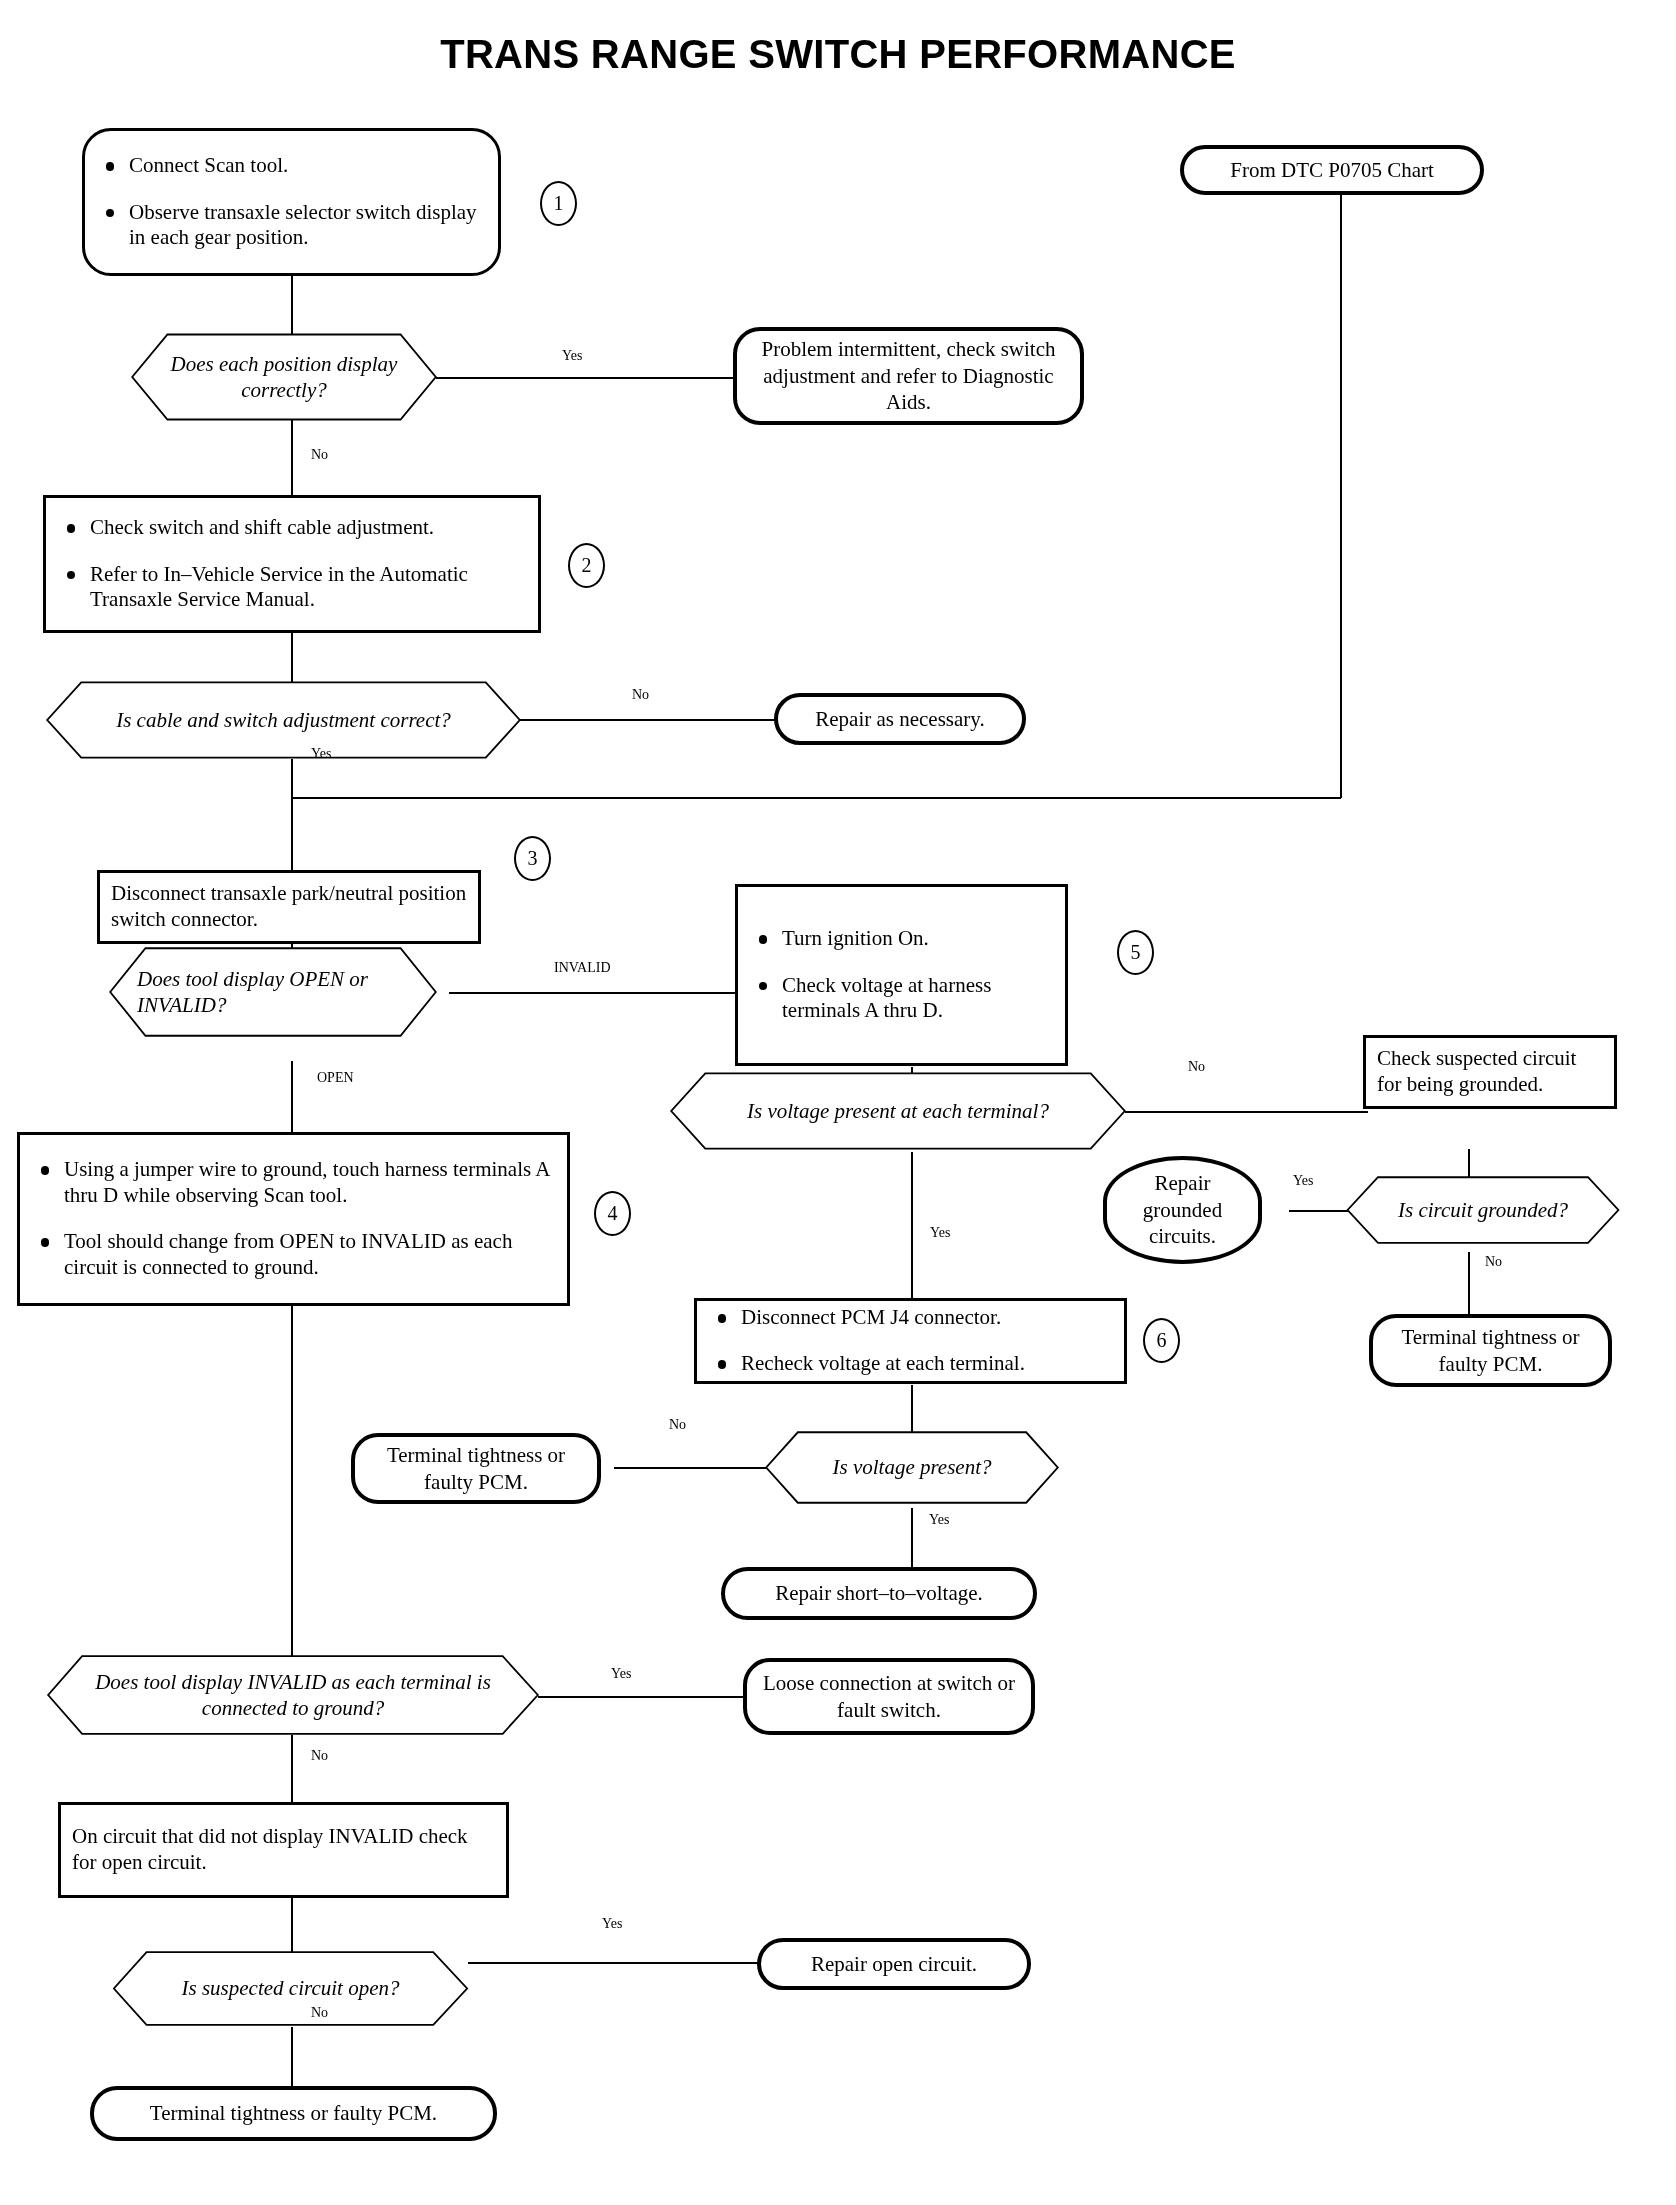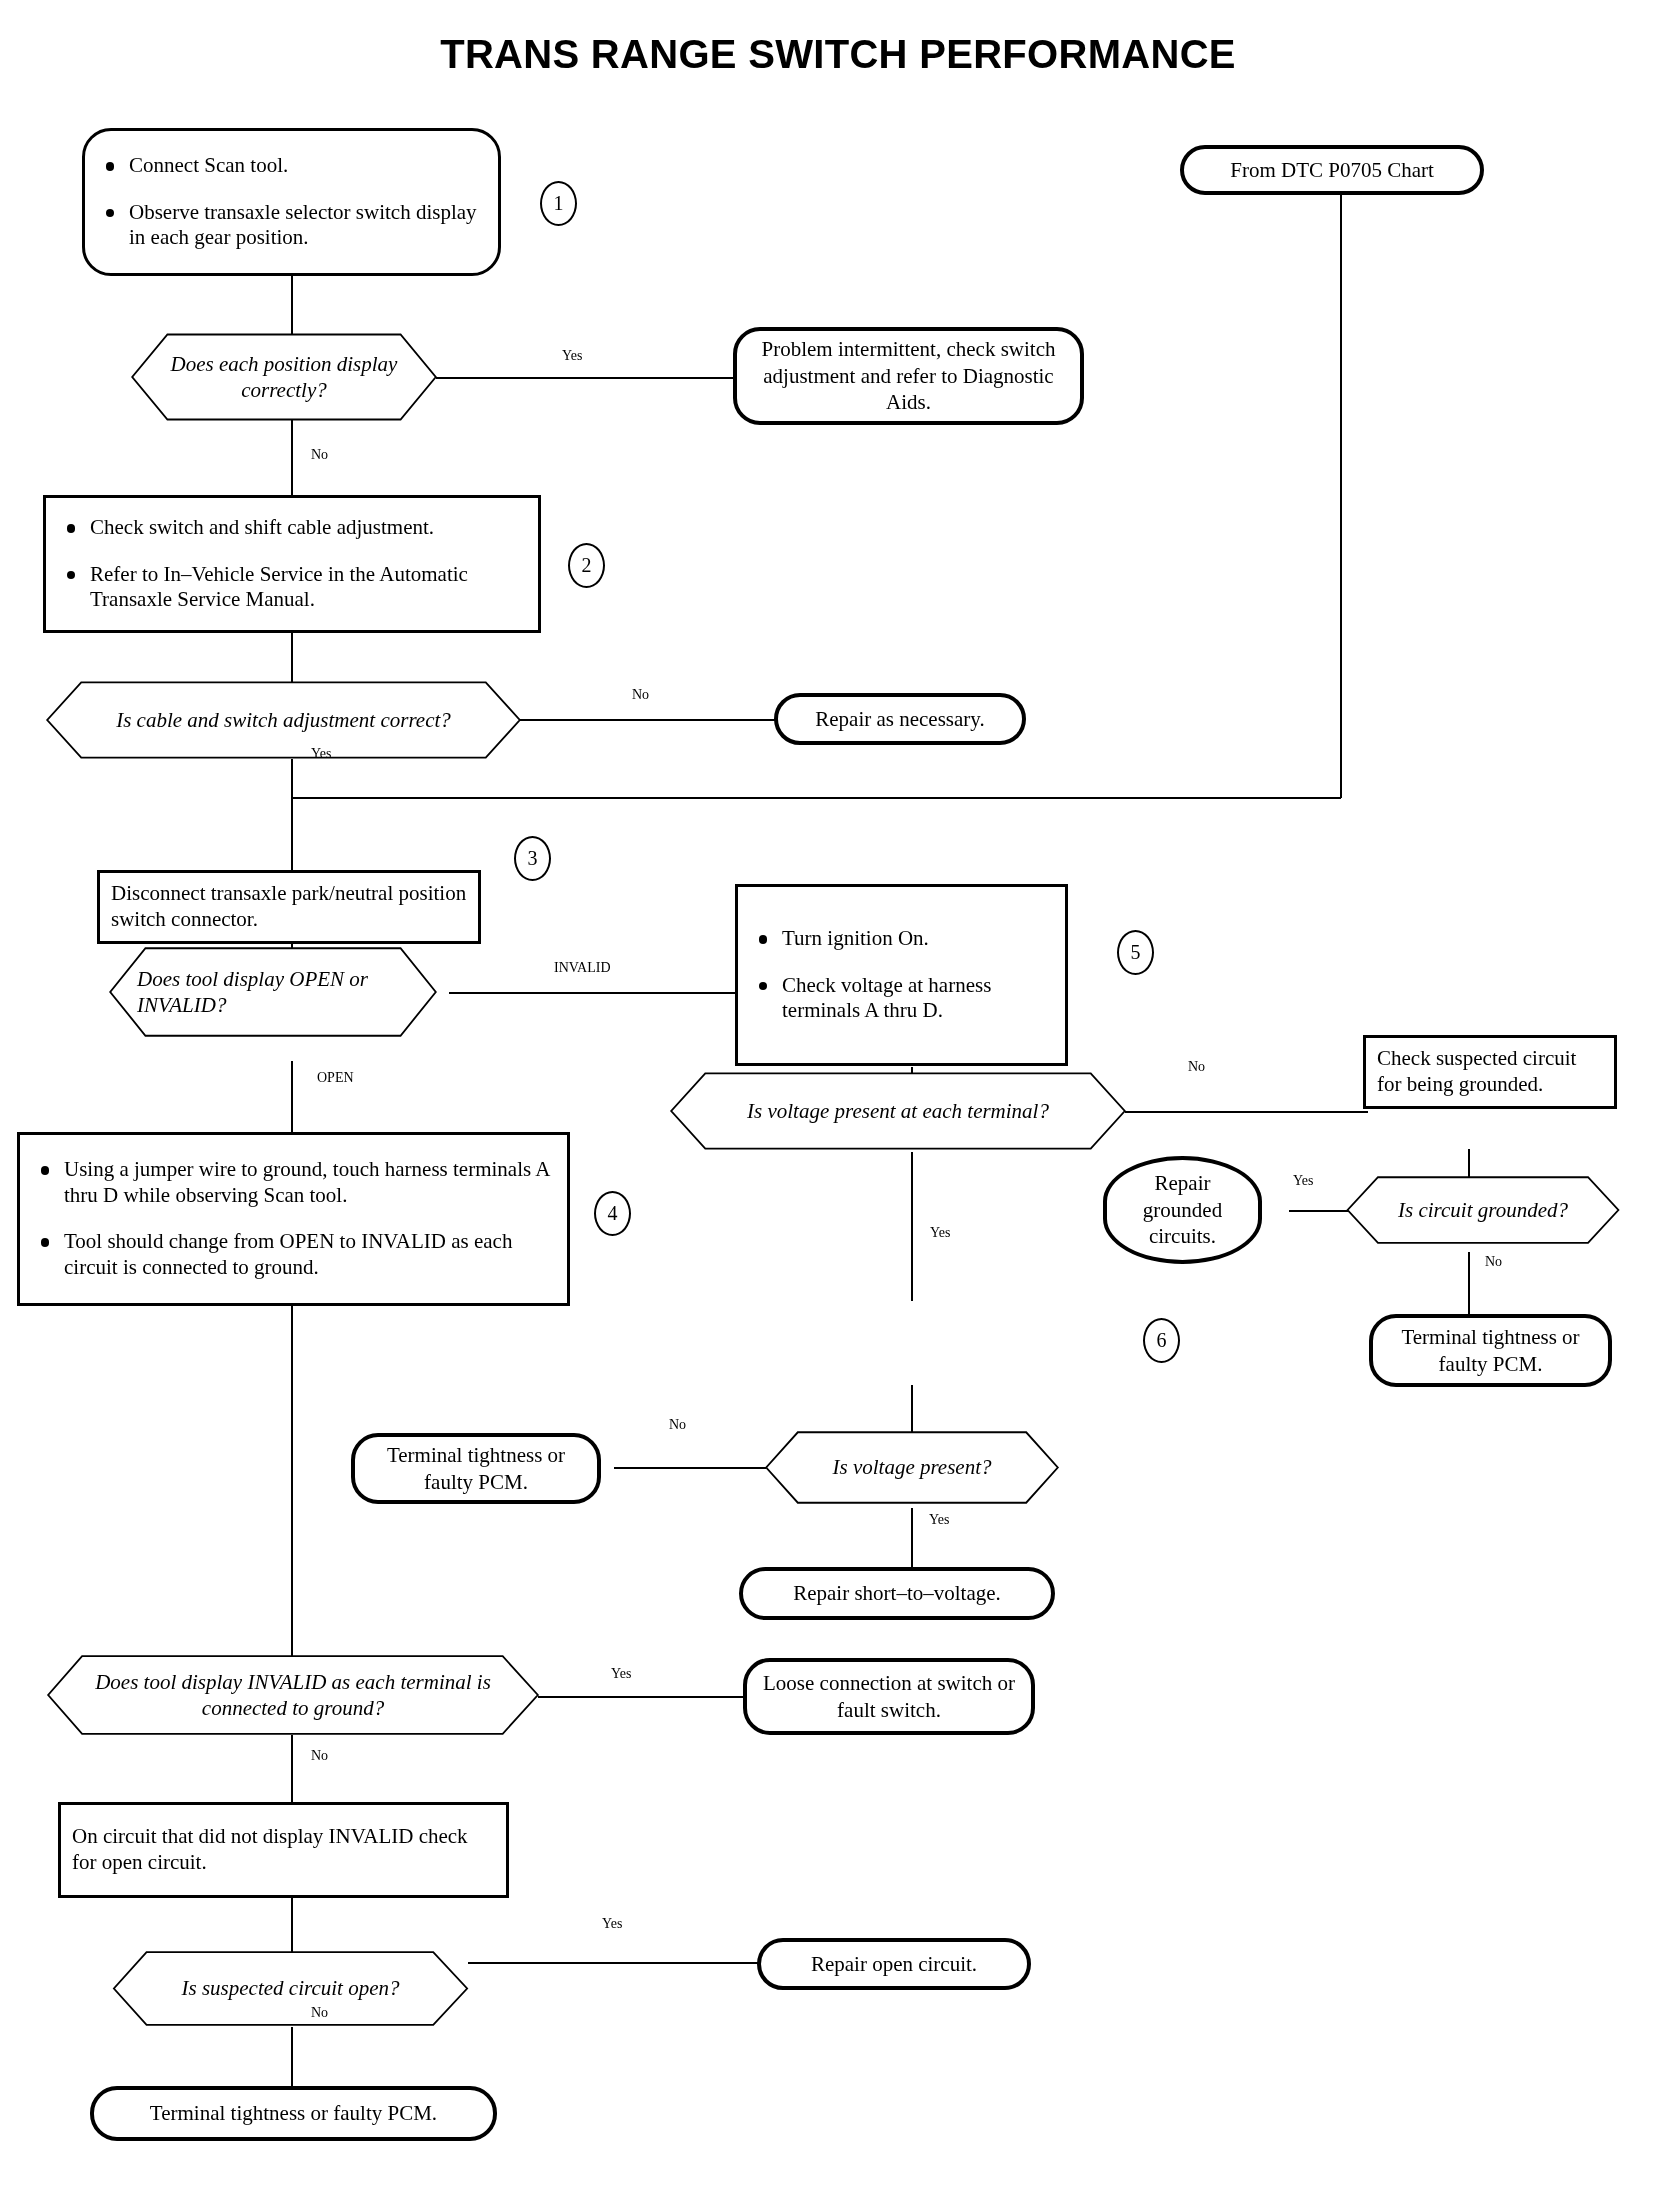--- a/index.html
+++ b/index.html
@@ -214,36 +214,42 @@
   </div>
 
   <div class="proc" style="left:17px;top:1132px;width:553px;height:174px;">
     <ul class="blist">
       <li>Using a jumper wire to ground, touch harness terminals A thru D while observing Scan tool.</li>
       <li>Tool should change from OPEN to INVALID as each circuit is connected to ground.</li>
     </ul>
   </div>
   <div class="stepnum" style="left:594px;top:1191px;">4</div>
 
+  <div class="proc" style="left:694px;top:1298px;width:433px;height:86px;">
+    <ul class="blist">
+      <li>Disconnect PCM J4 connector.</li>
+      <li>Recheck voltage at each terminal.</li>
+    </ul>
+  </div>
   <div class="stepnum" style="left:1143px;top:1318px;">6</div>
 
   <div class="dec" style="left:765px;top:1431px;width:294px;height:73px;">
     <svg width="294" height="73" viewBox="0 0 484 120">
       <polygon points="54,2 430,2 482,60 430,118 54,118 2,60" fill="#ffffff" stroke="#000000" stroke-width="3"></polygon>
     </svg>
     <div class="dtxt" style="padding:0 14.6px;">Is voltage present?</div>
   </div>
   <div class="elab" style="left:669px;top:1417px;">No</div>
   <div class="elab" style="left:929px;top:1512px;">Yes</div>
 
   <div class="term" style="left:351px;top:1433px;width:250px;height:71px;">
     <div class="line">Terminal tightness or faulty PCM.</div>
   </div>
 
-  <div class="term" style="left:739px;top:1567px;width:316px;height:53px;">
+  <div class="term" style="left:721px;top:1567px;width:316px;height:53px;">
     <div class="line">Repair short–to–voltage.</div>
   </div>
 
   <div class="dec" style="left:46px;top:1655px;width:494px;height:80px;">
     <svg width="494" height="80" viewBox="0 0 812 132">
       <polygon points="58,2 752,2 810,66 752,130 58,130 2,66" fill="#ffffff" stroke="#000000" stroke-width="3"></polygon>
     </svg>
     <div class="dtxt" style="padding:0 27px;">Does tool display INVALID as each terminal is connected to ground?</div>
   </div>
   <div class="elab" style="left:611px;top:1666px;">Yes</div>

